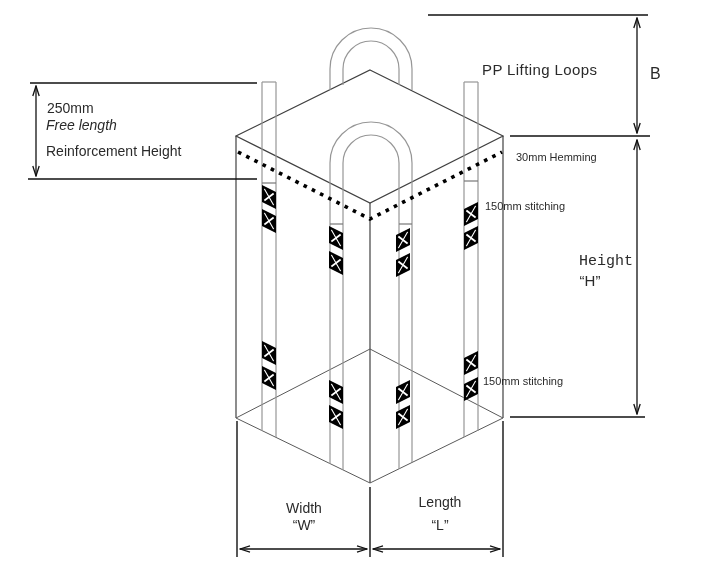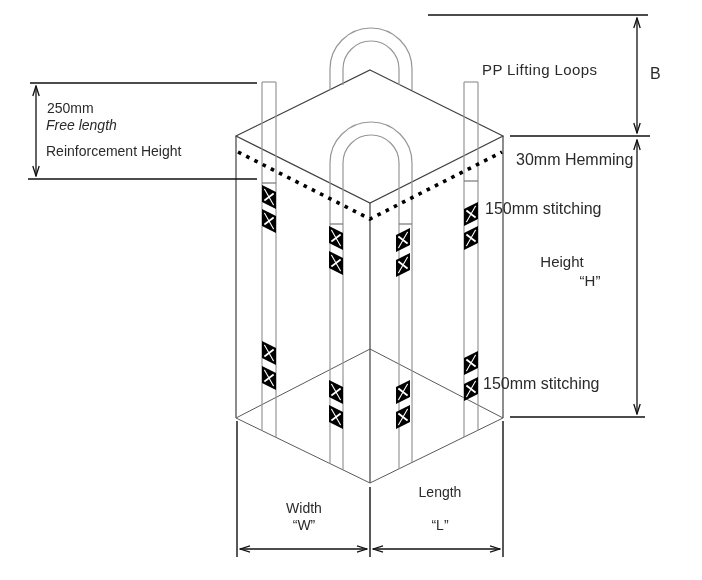--- a/index.html
+++ b/index.html
@@ -8,21 +8,21 @@
     position:relative;
     width:702px;height:580px;
     background:#ffffff;
     font-family:"Liberation Sans", sans-serif;
     color:#1a1a1a;
     overflow:hidden;
   }
   .stage svg{position:absolute;left:0;top:0;}
   .lbl{position:absolute;white-space:nowrap;line-height:1.15;color:#2a2a2a;}
   .lbl-14{font-size:14px;}
-  .lbl-13{font-size:16px;}
+  .lbl-13{font-size:11px;}
   .lbl-15{font-size:15px;}
   .lbl-16{font-size:16px;}
   .ctr{text-align:center;}
 </style>
 </head>
 <body>
 
 <div class="stage">
 
   <svg width="702" height="580" viewBox="0 0 702 580">
@@ -174,21 +174,21 @@
   <div class="lbl lbl-14" style="left:46px;top:117px;font-style:italic;">Free length</div>
   <div class="lbl lbl-14" style="left:46px;top:143px;">Reinforcement Height</div>
 
   <div class="lbl lbl-15" style="left:482px;top:61px;letter-spacing:0.4px;">PP Lifting Loops</div>
   <div class="lbl lbl-16" style="left:650px;top:65px;">B</div>
 
   <div class="lbl lbl-13" style="left:516px;top:151px;">30mm Hemming</div>
   <div class="lbl lbl-13" style="left:485px;top:200px;">150mm stitching</div>
   <div class="lbl lbl-13" style="left:483px;top:375px;">150mm stitching</div>
 
-  <div class="lbl lbl-15 ctr" style="left:522px;top:253px;width:80px;">Height</div>
+  <div class="lbl lbl-15 ctr" style="left:566px;top:253px;width:80px;font-family:Liberation Mono, monospace;">Height</div>
   <div class="lbl lbl-15 ctr" style="left:550px;top:272px;width:80px;">“H”</div>
 
   <div class="lbl lbl-14 ctr" style="left:264px;top:500px;width:80px;text-align:center;">Width</div>
   <div class="lbl lbl-14 ctr" style="left:264px;top:517px;width:80px;">“W”</div>
-  <div class="lbl lbl-14 ctr" style="left:400px;top:484px;width:80px;">Length</div>
+  <div class="lbl lbl-14 ctr" style="left:400px;top:494px;width:80px;">Length</div>
   <div class="lbl lbl-14 ctr" style="left:400px;top:517px;width:80px;">“L”</div>
 
 </div>
 
 </body></html>

